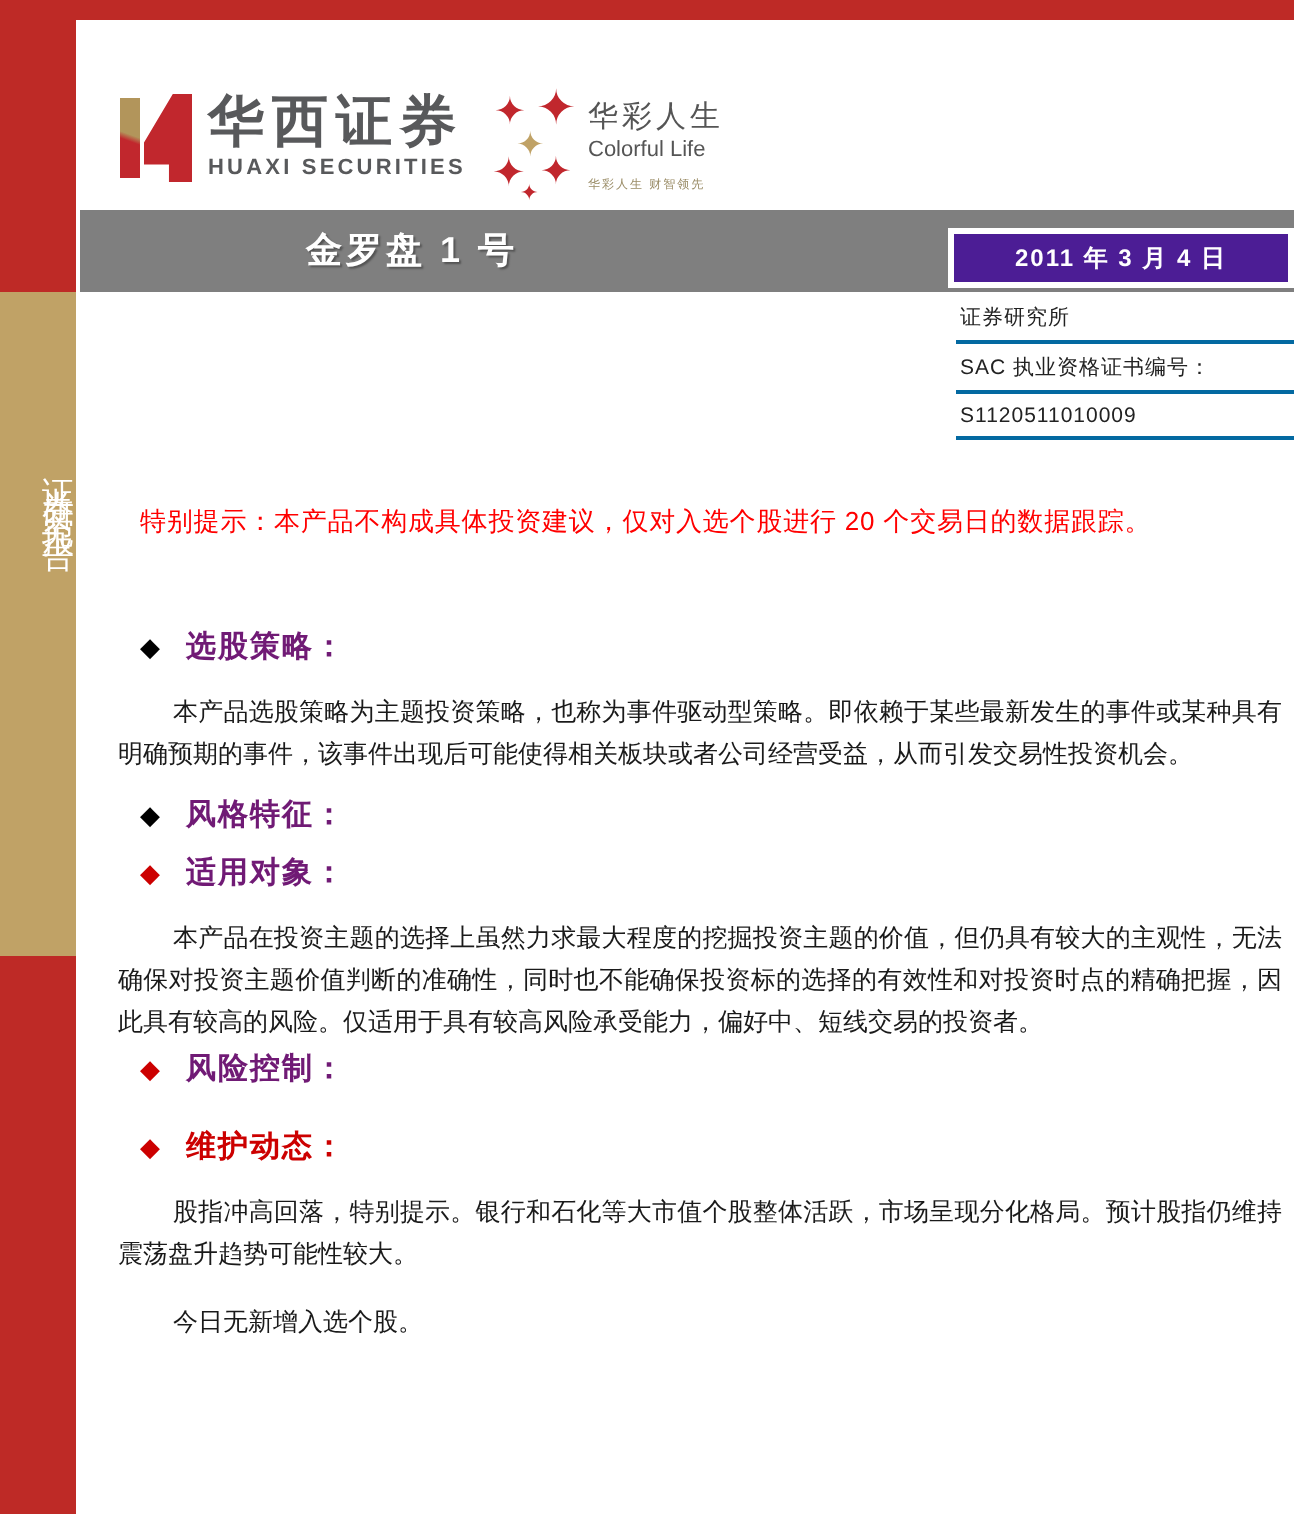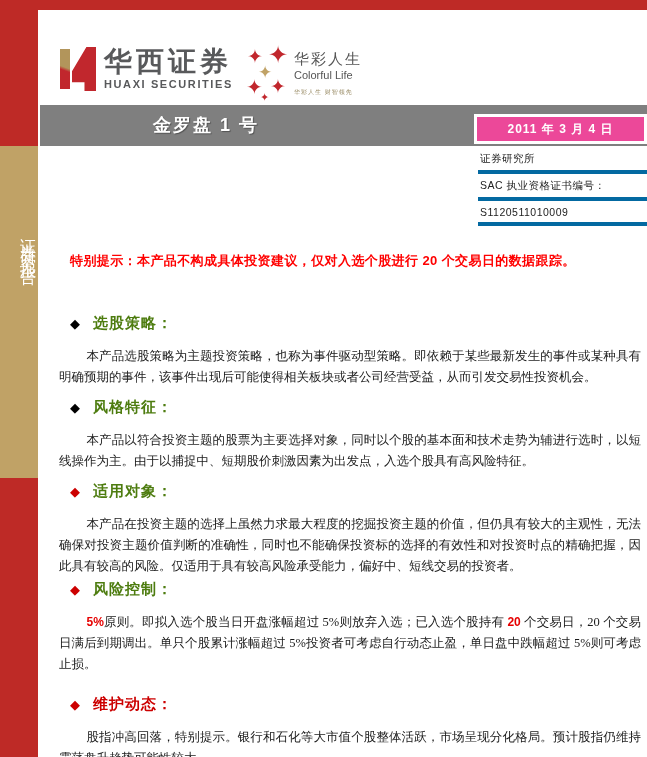--- a/index.html
+++ b/index.html
@@ -39,43 +39,43 @@
   .cl-cn{font-size:15px;letter-spacing:2px;line-height:17px;}
   .cl-en{font-size:11px;font-family:"Liberation Sans",sans-serif;line-height:14px;}
   .cl-slogan{font-size:6px;color:#9a8c66;margin-top:6px;letter-spacing:1px;
     font-family:"Liberation Sans",sans-serif;}
 
   
   .title-bar{left:40px;top:105px;width:607px;height:41px;background:#7F7F7F;}
   .doc-title{position:absolute;left:113px;top:0;height:41px;line-height:41px;color:#fff;
     font-size:18px;font-weight:bold;letter-spacing:2px;font-family:"Liberation Sans",sans-serif;
     text-shadow:1px 1px 1px rgba(0,0,0,.35);}
-  .date-box{position:absolute;right:0;top:9px;width:167px;height:24px;background:#ec4899;
+  .date-box{position:absolute;right:0;top:9px;width:167px;height:24px;background:#4c1d95;
     border:3px solid #fff;display:flex;align-items:center;justify-content:center;}
   .date-box span{color:#fff;font-size:12px;font-weight:bold;
     font-family:"Liberation Sans",sans-serif;letter-spacing:1px;}
 
   
   .info-list{left:478px;top:147px;width:169px;font-family:"Liberation Sans",sans-serif;}
   .info-row{font-size:10.5px;color:#222;padding:5px 0 4px 2px;
-    border-bottom:4px solid #0369a1;letter-spacing:.5px;}
+    border-bottom:2px solid #0369a1;letter-spacing:.5px;}
 
   
   .main{left:59px;top:252px;width:582px;}
-  .notice{color:#FF0000;font-weight:bold;font-size:13px;text-indent:11px;letter-spacing:.4px;
+  .notice{color:#FF0000;font-weight:normal;font-size:13px;text-indent:11px;letter-spacing:.4px;
     font-family:"Liberation Sans",sans-serif;}
   .sec-heading{display:flex;align-items:center;gap:13px;margin:10px 0 7px 11px;}
   .section:first-of-type .sec-heading{margin-top:44px;}
   .section.tight .sec-heading{margin-top:2px;}
   .section.extra-gap .sec-heading{margin-top:20px;}
   .diamond{font-size:13px;line-height:1;}
   .d-black{color:#000;} .d-red{color:#CC0000;}
   .sec-title{font-size:15px;font-weight:bold;letter-spacing:1px;
     font-family:"Liberation Sans",sans-serif;}
-  .t-black{color:#4d7c0f;} .t-red{color:#CC0000;}
+  .t-black{color:#701a75;} .t-red{color:#CC0000;}
   .body-para{margin:13px 0 3px;font-size:12.5px;line-height:21px;text-indent:2.2em;
     text-align:justify;color:#1a1a1a;}
   .hl{color:#E60000;font-family:"Liberation Sans",sans-serif;font-size:12px;}
 </style>
 </head>
 <body>
 
 <div>
 
   <div class="abs top-bar"></div>
@@ -128,35 +128,33 @@
             <span class="diamond d-black">◆</span>
             <span class="sec-title t-black">选股策略：</span>
           </div>
           <p class="body-para"><span>本产品选股策略为主题投资策略，也称为事件驱动型策略。即依赖于某些最新发生的事件或某种具有明确预期的事件，该事件出现后可能使得相关板块或者公司经营受益，从而引发交易性投资机会。</span></p>
         </div>
         <div class="section">
           <div class="sec-heading">
             <span class="diamond d-black">◆</span>
             <span class="sec-title t-black">风格特征：</span>
           </div>
-          <p class="body-para"><span>本产品以符合投资主题的股票为主要选择对象，同时以个股的基本面和技术走势为辅进行选时，以短线操作为主。由于以捕捉中、短期股价刺激因素为出发点，入选个股具有高风险特征。</span></p>
         </div>
         <div class="section">
           <div class="sec-heading">
             <span class="diamond d-red">◆</span>
             <span class="sec-title t-black">适用对象：</span>
           </div>
           <p class="body-para"><span>本产品在投资主题的选择上虽然力求最大程度的挖掘投资主题的价值，但仍具有较大的主观性，无法确保对投资主题价值判断的准确性，同时也不能确保投资标的选择的有效性和对投资时点的精确把握，因此具有较高的风险。仅适用于具有较高风险承受能力，偏好中、短线交易的投资者。</span></p>
         </div>
         <div class="section tight">
           <div class="sec-heading">
             <span class="diamond d-red">◆</span>
             <span class="sec-title t-black">风险控制：</span>
           </div>
-          <p class="body-para"><b class="hl">5%</b><span>原则。即拟入选个股当日开盘涨幅超过 5%则放弃入选；已入选个股持有 </span><b class="hl">20</b><span> 个交易日，20 个交易日满后到期调出。单只个股累计涨幅超过 5%投资者可考虑自行动态止盈，单日盘中跌幅超过 5%则可考虑止损。</span></p>
         </div>
         <div class="section extra-gap">
           <div class="sec-heading">
             <span class="diamond d-red">◆</span>
             <span class="sec-title t-red">维护动态：</span>
           </div>
           <p class="body-para"><span>股指冲高回落，特别提示。银行和石化等大市值个股整体活跃，市场呈现分化格局。预计股指仍维持震荡盘升趋势可能性较大。</span></p>
           <p class="body-para"><span>今日无新增入选个股。</span></p>
         </div>
       </div>

